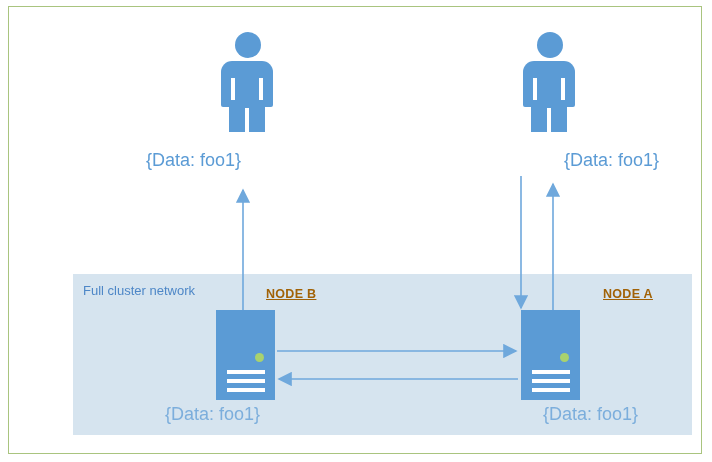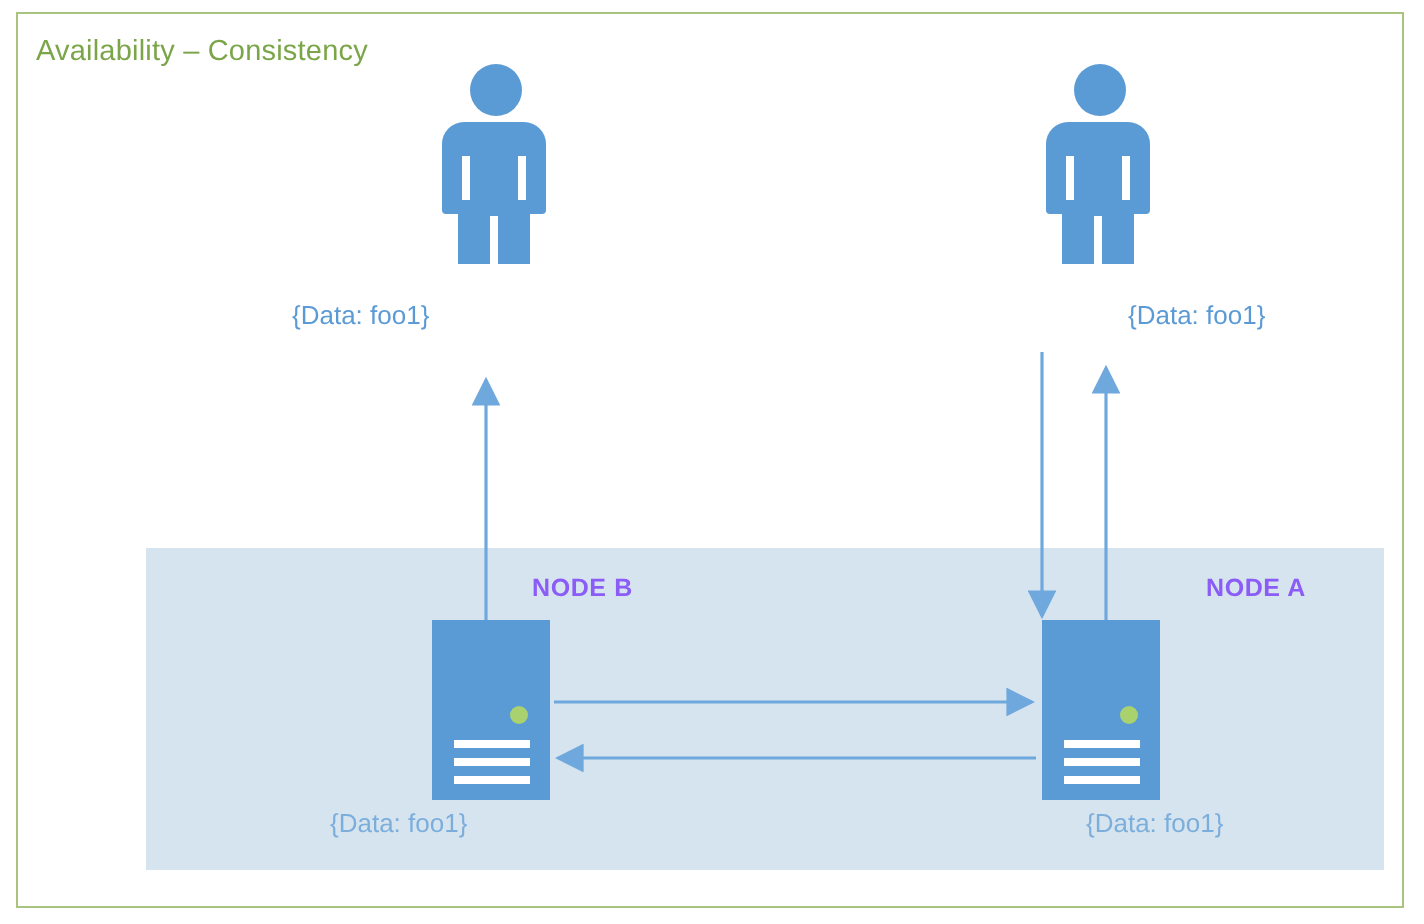--- a/index.html
+++ b/index.html
@@ -131,27 +131,28 @@
   }
   .node-rack span {
     display: block;
     height: 4px;
     background: #ffffff;
   }
   .node-title {
     position: absolute;
     font-size: 12.5px;
     font-weight: bold;
-    color: #8b5cf6;
+    color: #a16207;
     white-space: nowrap;
     letter-spacing: 0.3px;
+    text-decoration: underline;
   }
   .data-label {
     position: absolute;
-    font-size: 13px;
+    font-size: 18px;
     color: #5B9BD5;
     white-space: nowrap;
   }
   .data-label.on-band { color: #7CAEDC; }
   svg.arrows {
     position: absolute;
     left: 0;
     top: 0;
     width: 712px;
     height: 462px;
@@ -159,23 +160,23 @@
     pointer-events: none;
   }
 </style>
 </head>
 <body>
 
 <div id="canvas">
 
   <div class="frame"></div>
 
-  <div class="title">Availability – Consistency</div>
 
   <div class="cluster-band"></div>
+  <div class="cluster-label">Full cluster network</div>
 
   <svg class="arrows" viewBox="0 0 712 462">
     <defs>
       <marker id="arrowUp" markerWidth="9" markerHeight="9" refX="4.5" refY="8" orient="auto">
         <path d="M4.5 0 L9 9 L0 9 Z" fill="#6FA8DC"></path>
       </marker>
       <marker id="arrowEnd" markerWidth="9" markerHeight="9" refX="8" refY="4.5" orient="auto">
         <path d="M0 0 L9 4.5 L0 9 Z" fill="#6FA8DC"></path>
       </marker>
     </defs>

